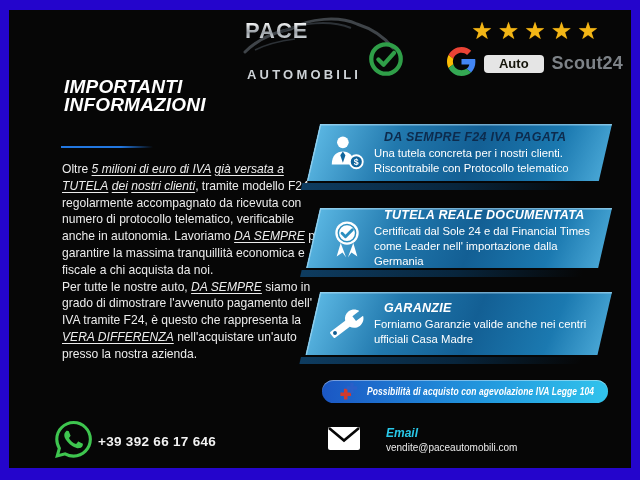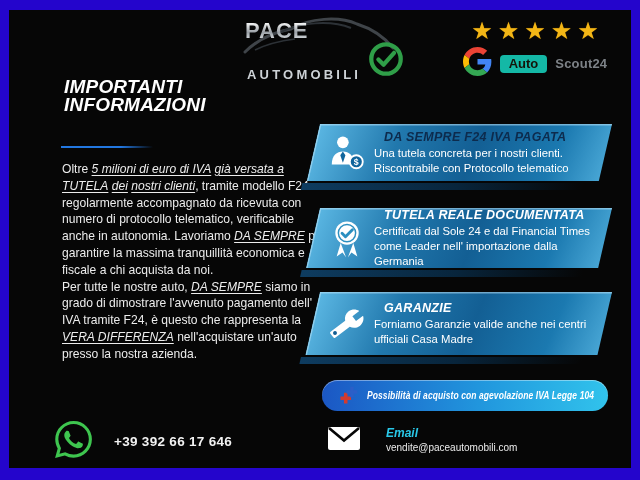--- a/index.html
+++ b/index.html
@@ -22,22 +22,22 @@
   }
   .brand-sub{
     position:absolute;left:16px;top:57px;
     font-size:13px;font-weight:bold;letter-spacing:3.2px;color:#cdd2d6;
   }
   .brand-check{position:absolute;right:2px;top:30px;}
 
   .rating{position:absolute;left:440px;top:8px;width:172px;}
   .stars{display:flex;justify-content:center;gap:5px;color:#f3b616;font-size:24px;line-height:26px;text-shadow:0 0 1px #8a5d00;}
   .rating-row2{display:flex;align-items:center;justify-content:center;gap:8px;margin-top:3px;}
-  .as-chip{background:#14b8a6;color:#14140a;font-weight:bold;font-size:13px;padding:1px 9px 2px;border-radius:4px;}
-  .as-scout{color:#7d8287;font-size:13px;font-weight:bold;letter-spacing:.2px;}
+  .as-chip{background:#e5e5e5;color:#14140a;font-weight:bold;font-size:13px;padding:1px 15px 2px;border-radius:4px;}
+  .as-scout{color:#7d8287;font-size:18px;font-weight:bold;letter-spacing:.2px;}
 
   
   .heading{position:absolute;left:55px;top:68px;color:#ffffff;font-weight:bold;font-style:italic;
            font-size:19px;line-height:17.5px;letter-spacing:.2px;}
   .divider{position:absolute;left:52px;top:136px;width:92px;height:2px;
            background:linear-gradient(90deg,#2277e0 65%,rgba(34,119,224,0));}
   .info-text{position:absolute;left:53px;top:151px;width:268px;color:#ececec;
              font-size:12.1px;line-height:16.8px;}
   .info-text p{margin:0;}
   .seg-b{font-weight:normal;}
@@ -55,30 +55,30 @@
         display:flex;align-items:center;}
   .card-icon{width:54px;display:flex;justify-content:center;flex:0 0 54px;}
   .card-text{flex:1;padding-right:10px;}
   .card-title{font-weight:bold;font-style:italic;font-size:12.5px;letter-spacing:.3px;padding-left:10px;margin-bottom:2px;}
   .card-body{color:#ffffff;font-size:11.3px;line-height:15px;max-width:236px;}
   #card-f24{top:114px;height:57px;}
   #card-tutela{top:198px;height:60px;}
   #card-garanzie{top:282px;height:63px;}
 
   
-  .pill{position:absolute;left:313px;top:370px;width:286px;height:31px;border-radius:16px;
+  .pill{position:absolute;left:313px;top:370px;width:286px;height:23px;border-radius:16px;
         background:linear-gradient(90deg,#1b57c4,#2196dd 55%,#31c3ec);
         box-shadow:inset 0 1px 0 rgba(255,255,255,.4);
         display:flex;align-items:center;}
   .pill-icon{margin-left:14px;display:flex;}
   .pill-label{color:#fff;font-weight:bold;font-style:italic;font-size:10px;white-space:nowrap;
         transform:scaleX(.85);transform-origin:0 50%;margin-left:8px;letter-spacing:.1px;}
 
   
-  .whatsapp{position:absolute;left:46px;top:411px;display:flex;align-items:center;gap:22px;}
+  .whatsapp{position:absolute;left:46px;top:411px;display:flex;align-items:center;gap:6px;}
   .phone{color:#f2f2f2;font-weight:bold;font-size:13.5px;letter-spacing:.3px;}
   .email{position:absolute;left:318px;top:416px;display:flex;gap:25px;}
   .email-label{color:#29c8e8;font-weight:bold;font-style:italic;font-size:12px;}
   .email-address{color:#ececec;font-size:10px;margin-top:2px;}
 </style>
 </head>
 <body>
 
 <div class="canvas">
 

